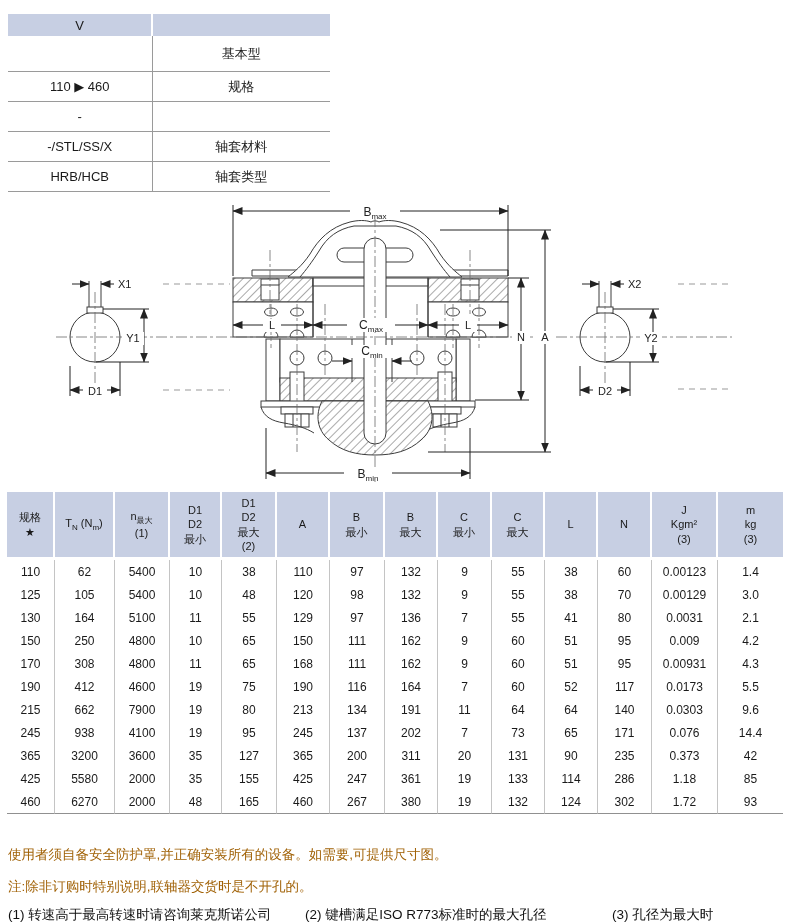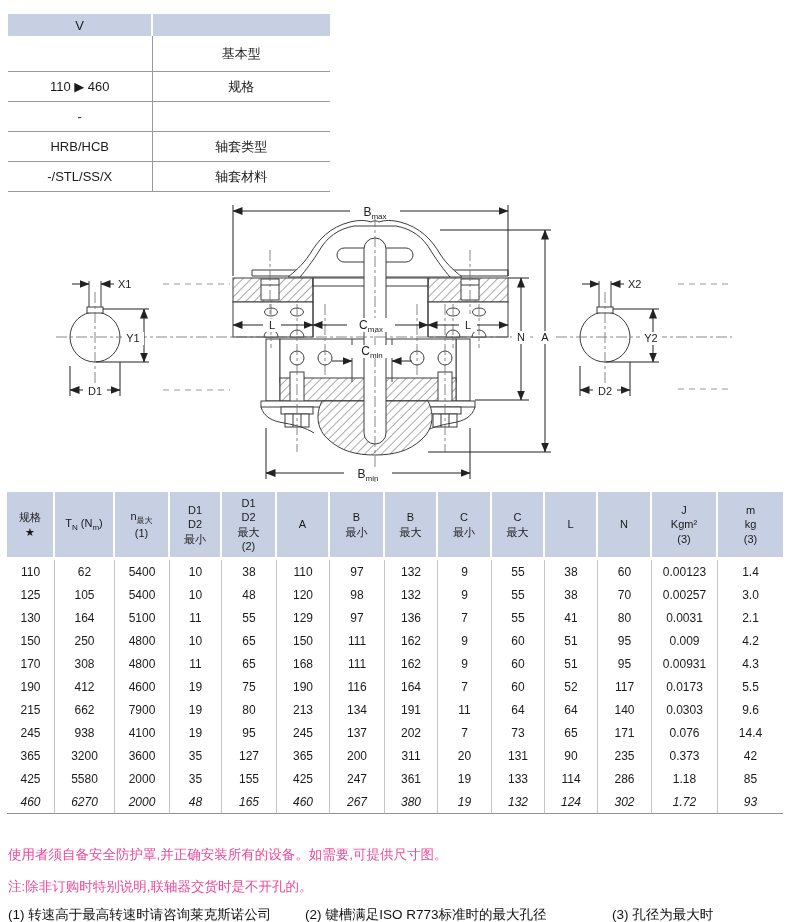--- a/index.html
+++ b/index.html
@@ -31,25 +31,25 @@
   
   .dim-table{position:absolute;left:7px;top:492px;width:776px;border-collapse:separate;
              border-spacing:0;table-layout:fixed;text-align:center;}
   .dim-table th{background:#c7cfe3;font-weight:normal;font-size:11px;height:65px;
                 vertical-align:middle;line-height:1.3;border-right:2px solid #fff;
                 border-bottom:3px solid #fff;padding:0;}
   .dim-table th:last-child{border-right:none;}
   .dim-table td{font-size:12px;height:23px;padding:0;vertical-align:middle;
                 border-right:1px solid #c4c4c4;}
   .dim-table td:last-child{border-right:none;}
-  .dim-table tbody tr:last-child td{border-bottom:1px solid #909090;font-style:italic;}
+  .dim-table tbody tr:last-child td{border-bottom:1px solid #909090;}
   .dim-table sub{font-size:8px;}
 
   
-  .note{position:absolute;left:8px;font-size:13.5px;color:#ec4899;text-align:center;}
+  .note{position:absolute;left:8px;font-size:13.5px;color:#a16207;text-align:center;}
   .fn{position:absolute;font-size:13.5px;color:#111;white-space:nowrap;}
 </style>
 </head>
 <body>
 
 <div class="page">
 
   <table class="sel-table">
     <colgroup>
         <col style="width:144px">
@@ -68,26 +68,26 @@
       </tr>
       <tr>
         <td>110 ▶ 460</td>
         <td>规格</td>
       </tr>
       <tr>
         <td>-</td>
         <td></td>
       </tr>
       <tr>
+        <td>-/STL/SS/X</td>
+        <td>轴套材料</td>
+      </tr>
+      <tr>
         <td>HRB/HCB</td>
         <td>轴套类型</td>
-      </tr>
-      <tr>
-        <td>-/STL/SS/X</td>
-        <td>轴套材料</td>
       </tr>
     </tbody>
   </table>
 
   <svg class="drawing" viewBox="0 0 790 302">
     <defs>
       <pattern id="h" width="6" height="6" patternUnits="userSpaceOnUse" patternTransform="rotate(45)">
         <rect width="6" height="6" fill="#fff"></rect>
         <line x1="0" y1="0" x2="0" y2="6" stroke="#555" stroke-width="1"></line>
       </pattern>
@@ -319,21 +319,21 @@
           <td>5400</td>
           <td>10</td>
           <td>48</td>
           <td>120</td>
           <td>98</td>
           <td>132</td>
           <td>9</td>
           <td>55</td>
           <td>38</td>
           <td>70</td>
-          <td>0.00257</td>
+          <td>0.00129</td>
           <td>3.0</td>
         </tr>
         <tr>
           <td>130</td>
           <td>164</td>
           <td>5100</td>
           <td>11</td>
           <td>55</td>
           <td>129</td>
           <td>97</td>

